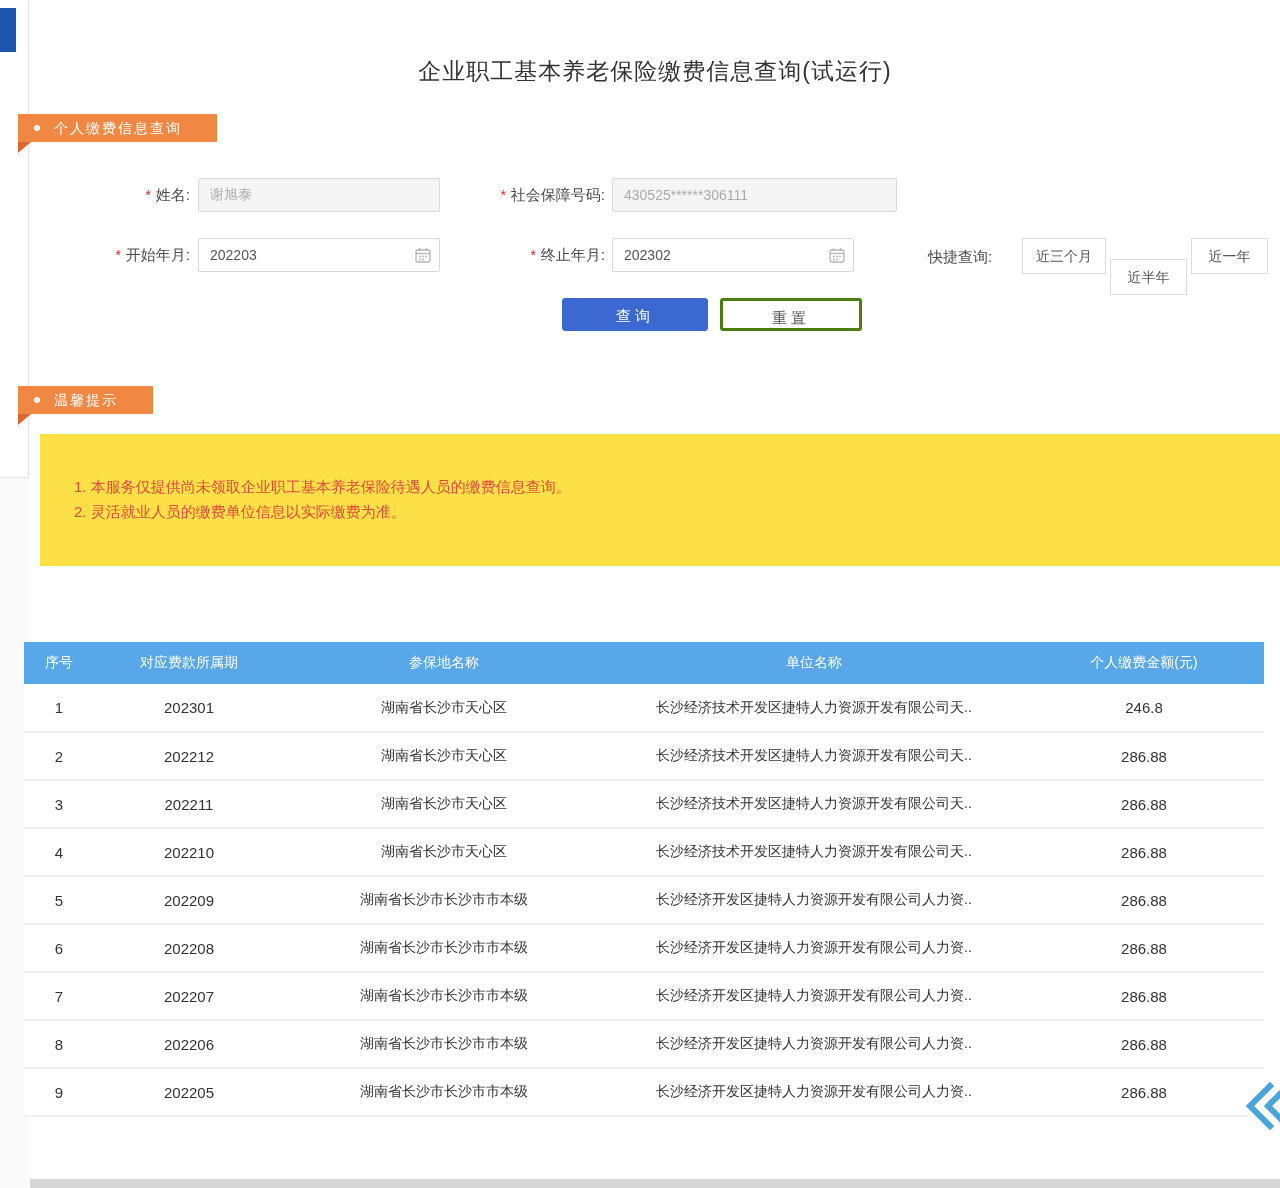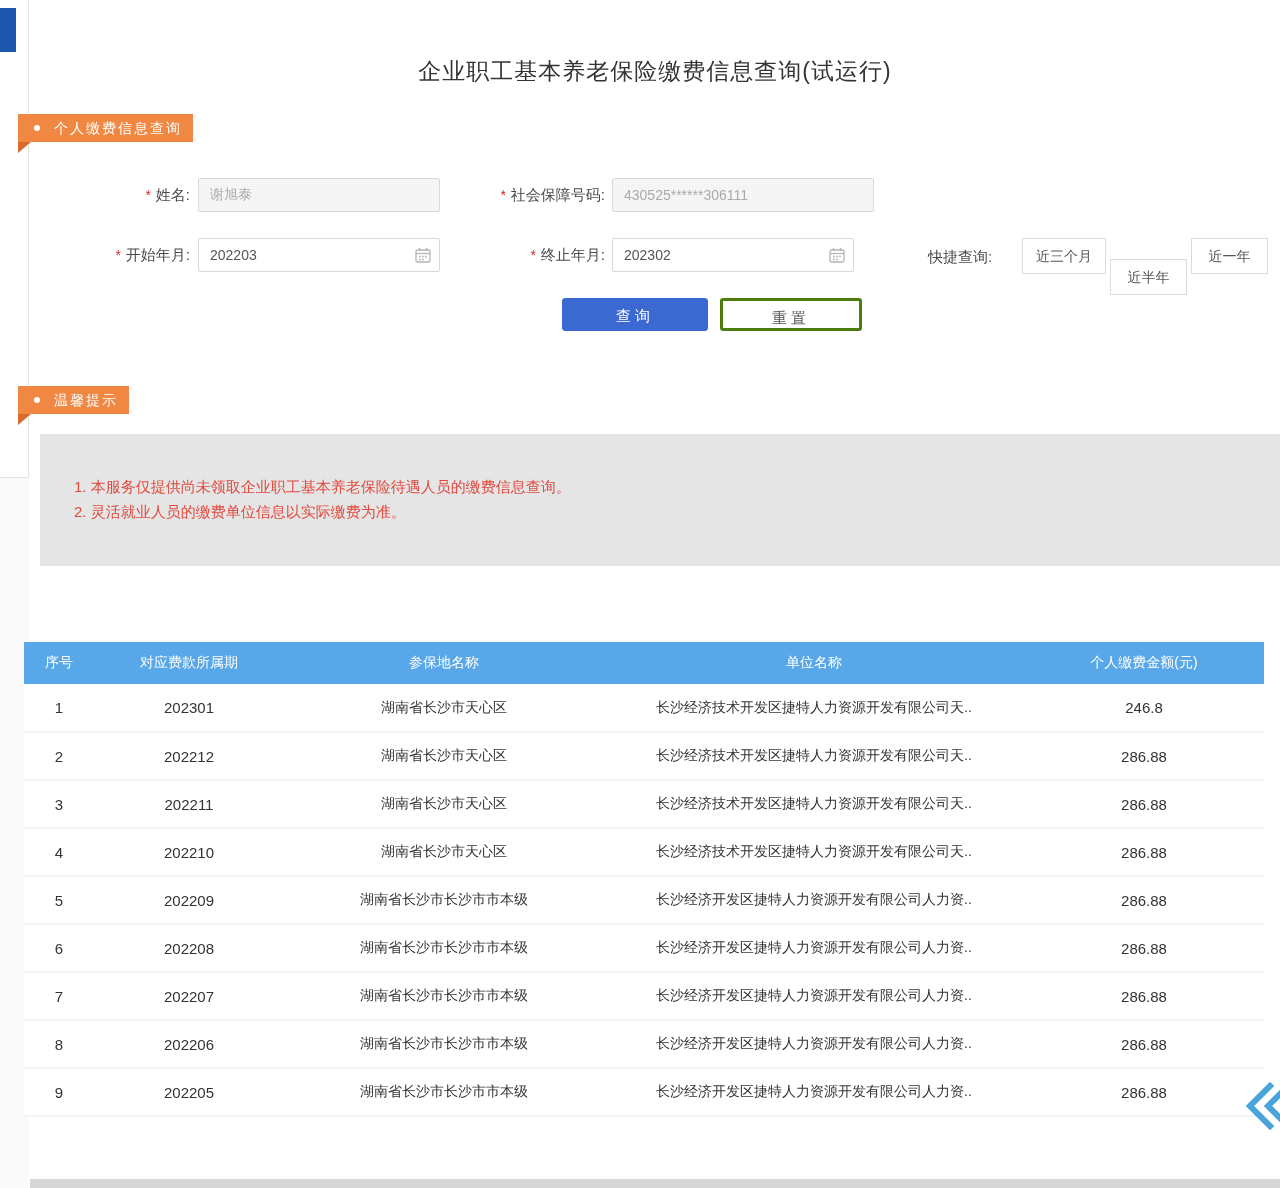--- a/index.html
+++ b/index.html
@@ -8,21 +8,21 @@
 
   .left-rail { position:absolute; left:0; top:0; width:29px; height:1188px; background:#fafafa; }
   .sidebar-strip { position:absolute; left:0; top:0; width:29px; height:478px; background:#fff;
                    border-right:1px solid #e4e4e4; border-bottom:1px solid #e4e4e4; }
   .blue-block { position:absolute; left:0; top:8px; width:16px; height:44px; background:#1d58ae; }
 
   .page-title { position:absolute; left:30px; top:56px; width:1250px; text-align:center;
                 font-size:23px; color:#333; font-weight:500; letter-spacing:1px; }
 
   .badge { position:absolute; height:28px; line-height:28px; background:#f08843; color:#fff;
-           font-size:14px; padding:0 11px 0 12px; letter-spacing:2px; white-space:nowrap; }
+           font-size:14px; padding:0 35px 0 12px; letter-spacing:2px; white-space:nowrap; }
   .badge .dot { display:inline-block; width:6px; height:6px; background:#fff; border-radius:50%;
                 margin:0 14px 3px 4px; vertical-align:middle; }
   .fold { position:absolute; width:0; height:0; border-top:11px solid #d96a2f; border-right:13px solid transparent; }
 
   .flabel { position:absolute; font-size:15px; color:#4a4a4a; text-align:right; white-space:nowrap; }
   .star { color:#d9262c; margin-right:5px; font-size:14px; }
 
   .fld { position:absolute; height:34px; }
   .fld input { width:100%; height:100%; border:1px solid #d9d9d9; border-radius:2px;
                font-size:14px; padding:0 30px 0 11px; color:#555; outline:none;
@@ -32,21 +32,21 @@
 
   .quick-label { position:absolute; font-size:15px; color:#4a4a4a; }
   .quick-btn { position:absolute; height:36px; line-height:34px; background:#fff;
                border:1px solid #dcdcdc; text-align:center; font-size:14px; color:#555; cursor:pointer; }
 
   .btn { position:absolute; height:33px; line-height:33px; text-align:center; font-size:15px;
          border-radius:3px; cursor:pointer; letter-spacing:4px;margin-left:42px; }
   .btn-primary { background:#3c68d2; color:#fff; border:1px solid #3c68d2; }
   .btn-plain { background:#fff; color:#555; border:3px solid #4d7c0f; }
 
-  .notice { position:absolute; left:40px; top:434px; width:1240px; height:132px; background:#e5e5e5; }
+  .notice { position:absolute; left:40px; top:434px; width:1240px; height:132px; background:#fde047; }
   .notice-line { padding-left:34px; font-size:15px; color:#e04a3e; line-height:25px; }
   .notice-line:first-child { padding-top:40px; }
 
   table.grid { position:absolute; left:24px; top:598px; width:1240px; border-collapse:collapse;
                table-layout:fixed;margin-top:44px; }
   table.grid th { height:42px; background:#58a7e8; color:#fff; font-weight:normal; font-size:14px;
                   text-align:center; white-space:nowrap; overflow:hidden; }
   table.grid td { height:48px; background:#fff; color:#333; font-size:14px; text-align:center;
                   border-bottom:2px solid #f3f3f3; white-space:nowrap; overflow:hidden; }
   table.grid td.num { font-size:15px; }
@@ -72,21 +72,21 @@
   <div class="flabel" style="left:60px; top:186px; width:130px;">
     <span class="star">*</span><span>姓名:</span>
   </div>
   <div class="fld" style="left:198px; top:178px; width:242px;">
     <input type="text" disabled="" value="谢旭泰" style="">
   </div>
 
   <div class="flabel" style="left:455px; top:186px; width:150px;">
     <span class="star">*</span><span>社会保障号码:</span>
   </div>
-  <div class="fld" style="left:612px; top:178px; width:262px;">
+  <div class="fld" style="left:612px; top:178px; width:285px;">
     <input type="text" disabled="" value="430525******306111" style="">
   </div>
 
   <div class="flabel" style="left:60px; top:246px; width:130px;">
     <span class="star">*</span><span>开始年月:</span>
   </div>
   <div class="fld" style="left:198px; top:238px; width:242px;">
     <input type="text" value="202203" style="">
     <svg class="cal" width="16" height="16" viewBox="0 0 16 16">
       <rect x="1" y="3" width="14" height="12" rx="1.5" fill="none" stroke="#b5b5b5" stroke-width="1.3"></rect>

